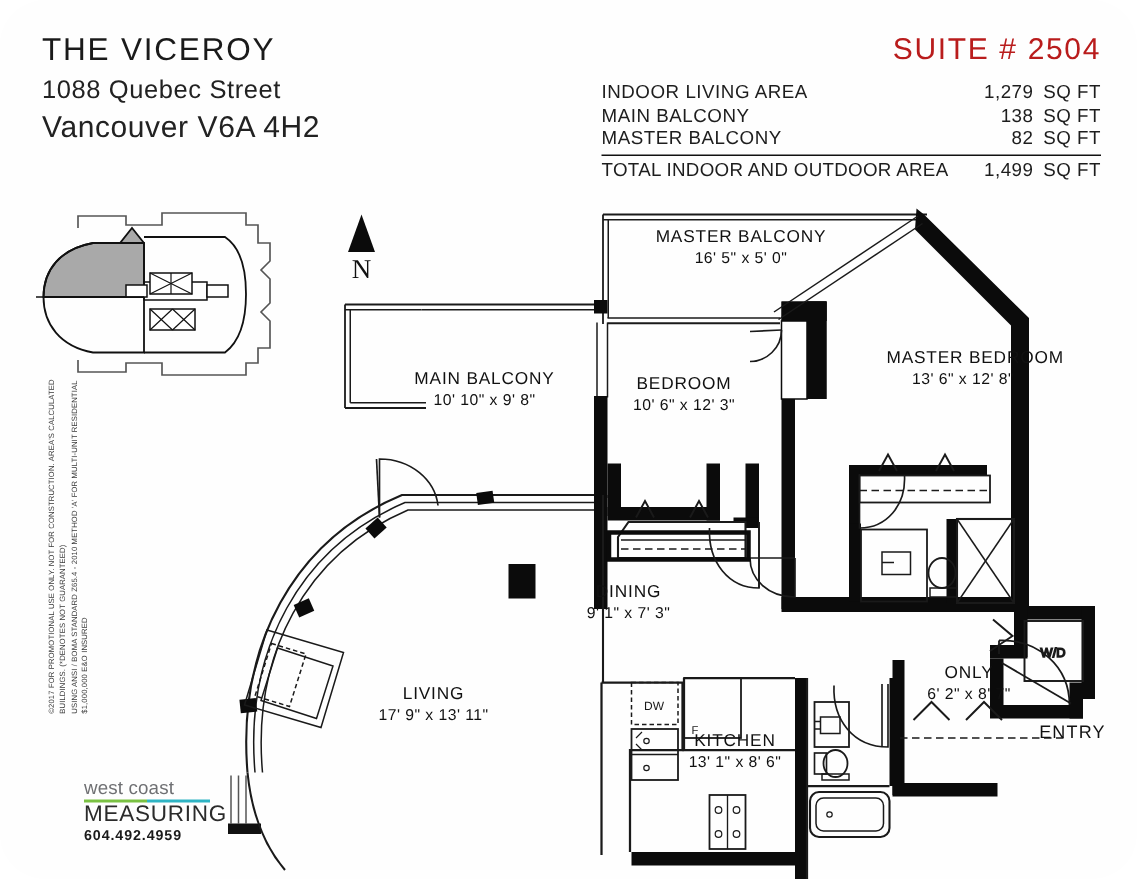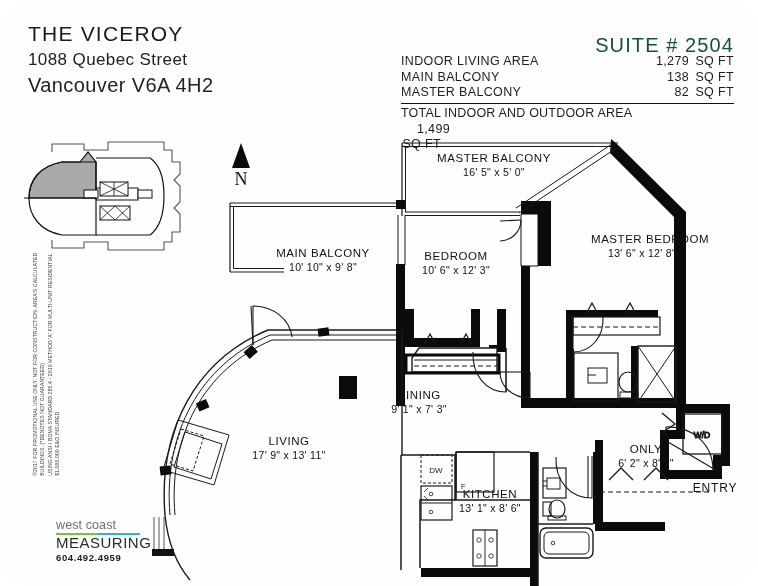--- a/index.html
+++ b/index.html
@@ -31,44 +31,42 @@
     white-space: nowrap;
     text-align: right;
   }
   #hdr-addr2 {
     position: absolute; left: 28px; top: 74px;
     font-size: 20px; letter-spacing: .4px; color: #222;
     white-space: nowrap;
   }
   #suite-no {
     position: absolute; right: 24px; top: 22px;
-    font-size: 20px; letter-spacing: 1.1px; color: #14532d;
+    font-size: 20px; letter-spacing: 1.1px; color: #b91c1c;
     white-space: nowrap;
-    margin-top: 12px;
   }
 
   
   #area-table {
     position: absolute; left: 401px; top: 54px;
     width: 333px;
   }
   .area-row {
     display: flex; align-items: baseline;
     font-size: 12.5px; letter-spacing: .35px;
     color: #1d1d1d; line-height: 15.5px;
     white-space: nowrap;
   }
   .area-row .nm { flex: 1 1 auto; }
   .area-row .vl { width: 54px; text-align: right; padding-right: 5px; }
   .area-row .un { width: 40px; text-align: right; }
   #area-total {
     border-top: 1.2px solid #111;
     margin-top: 2px; padding-top: 2.5px;
     font-size: 12.5px;
-    flex-direction: column;
   }
   #area-total .nm { letter-spacing: .2px; }
 
   
   #disclaimer {
     position: absolute;
     left: -77px; top: 337px;
     width: 248px;
     transform: rotate(-90deg);
     transform-origin: center center;
@@ -475,21 +473,21 @@
   <div class="rlabel" style="left:551px; top:233px; width:142px;padding-left:40px;">
     <div class="nm">MASTER BEDROOM</div>
     <div class="dm">13' 6" x 12' 8"</div>
   </div>
 
   <div class="rlabel" style="left:370px; top:389px; width:98px;">
     <div class="nm">DINING</div>
     <div class="dm">9' 1" x 7' 3"</div>
   </div>
 
-  <div class="rlabel" style="left:215px; top:435px; width:120px;padding-left:28px;">
+  <div class="rlabel" style="left:215px; top:457px; width:120px;padding-left:28px;">
     <div class="nm">LIVING</div>
     <div class="dm">17' 9" x 13' 11"</div>
   </div>
 
   <div class="rlabel" style="left:435px; top:488px; width:110px;">
     <div class="nm">KITCHEN</div>
     <div class="dm">13' 1" x 8' 6"</div>
   </div>
 
   <div class="rlabel" style="left:601px; top:443px; width:90px;">

